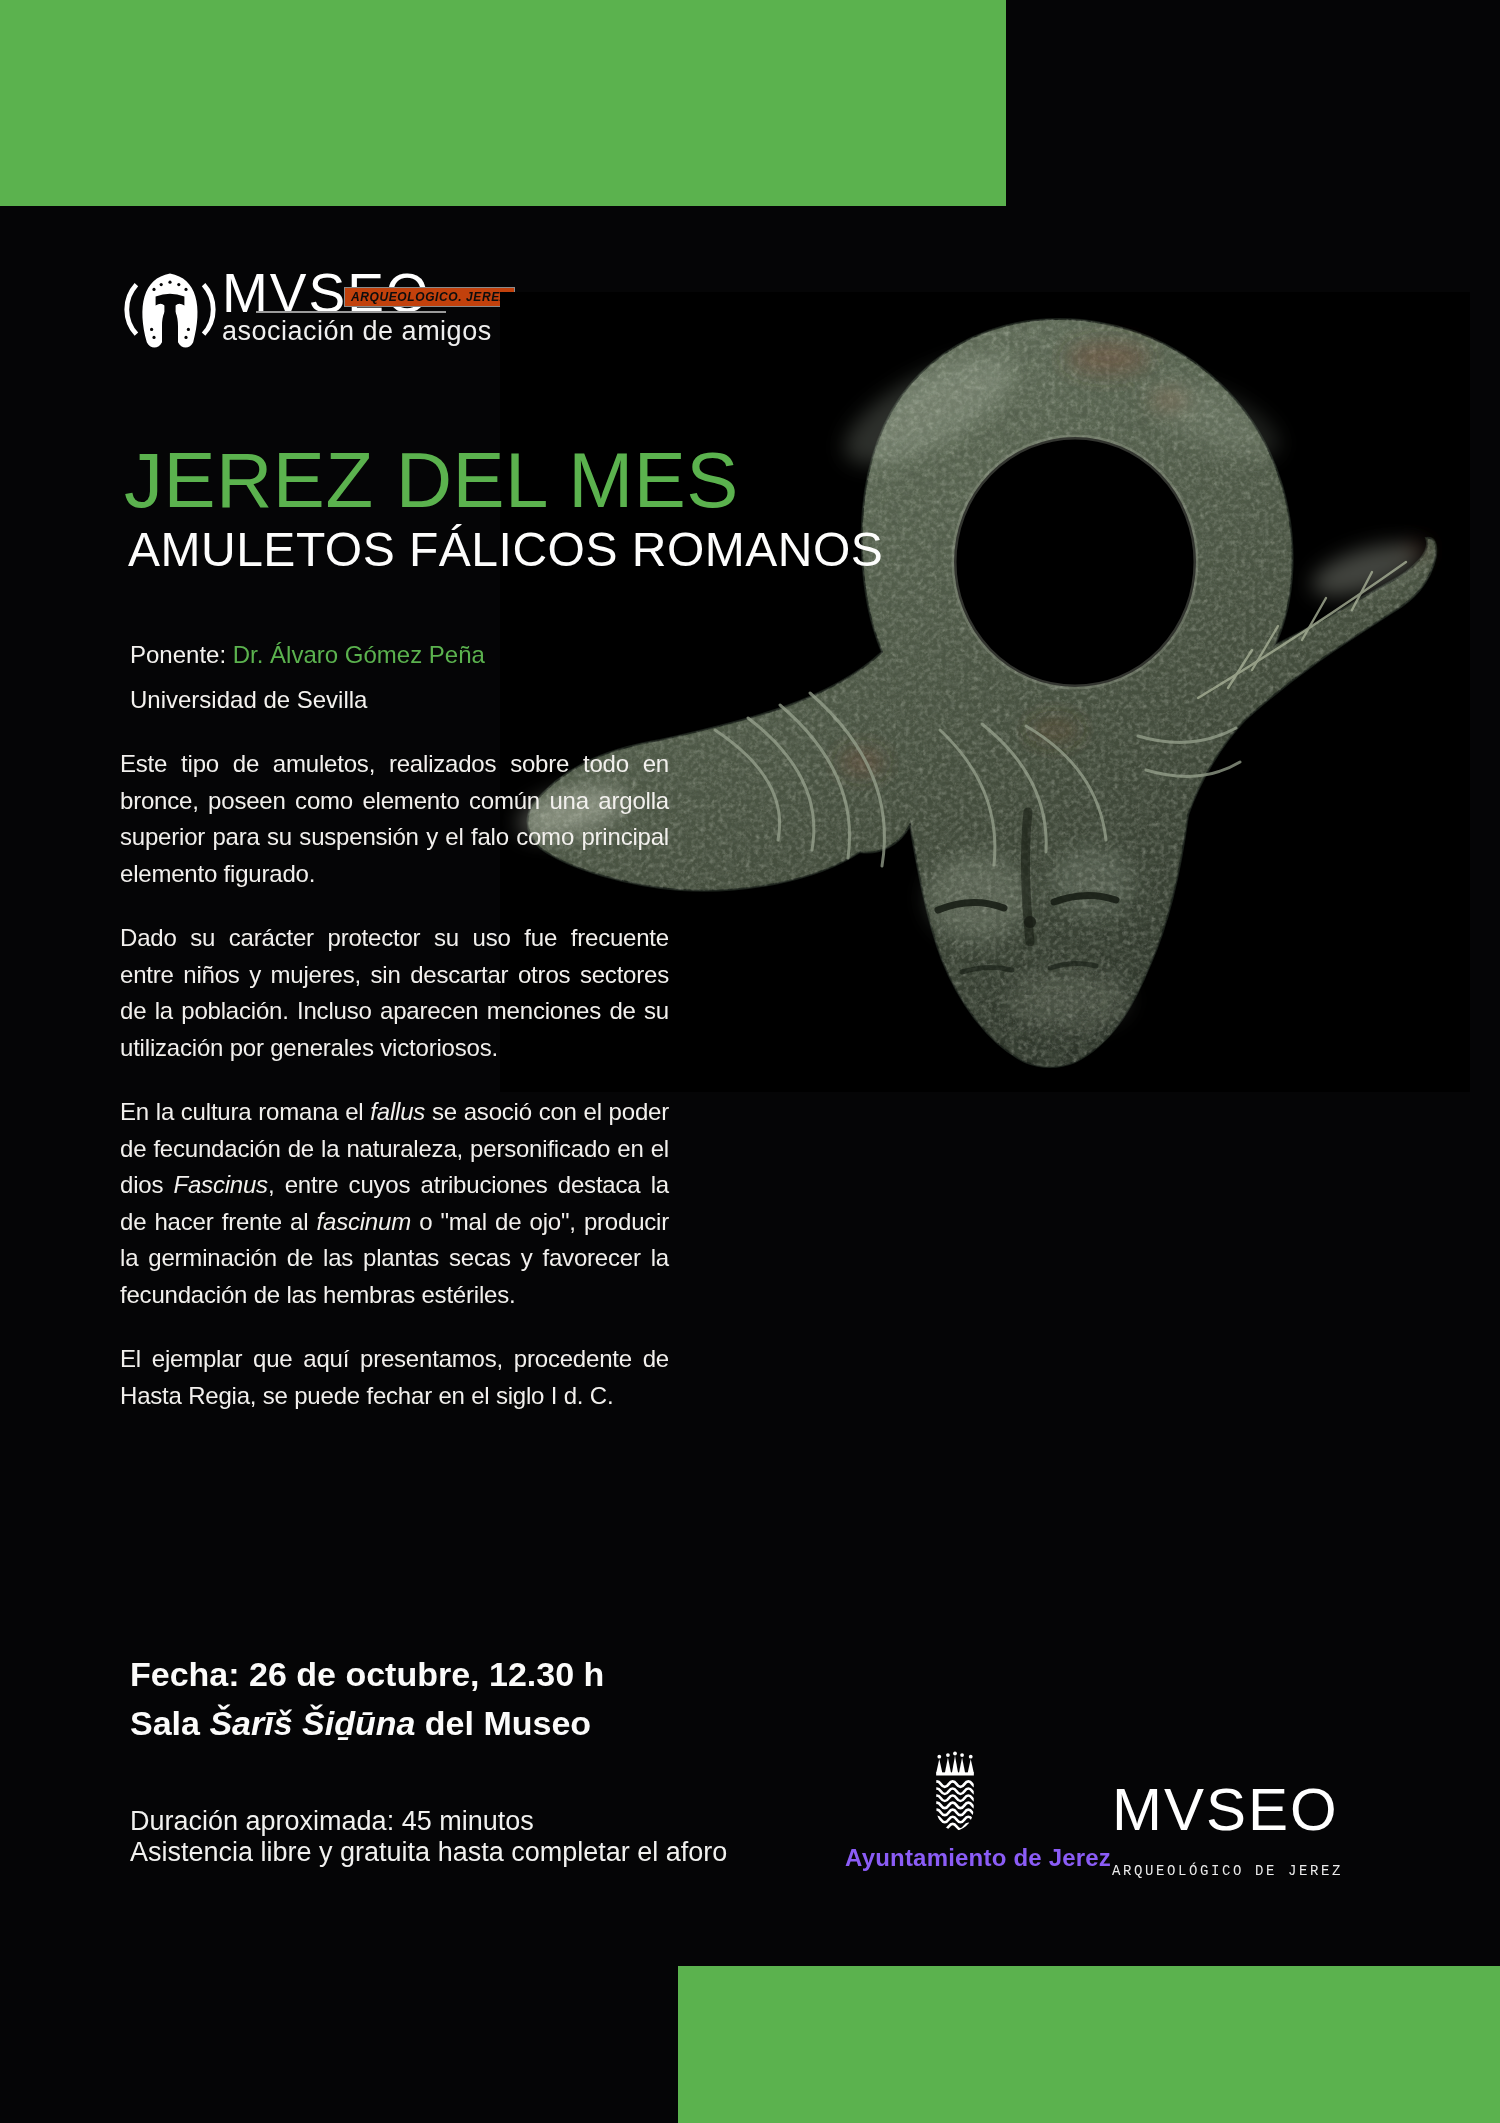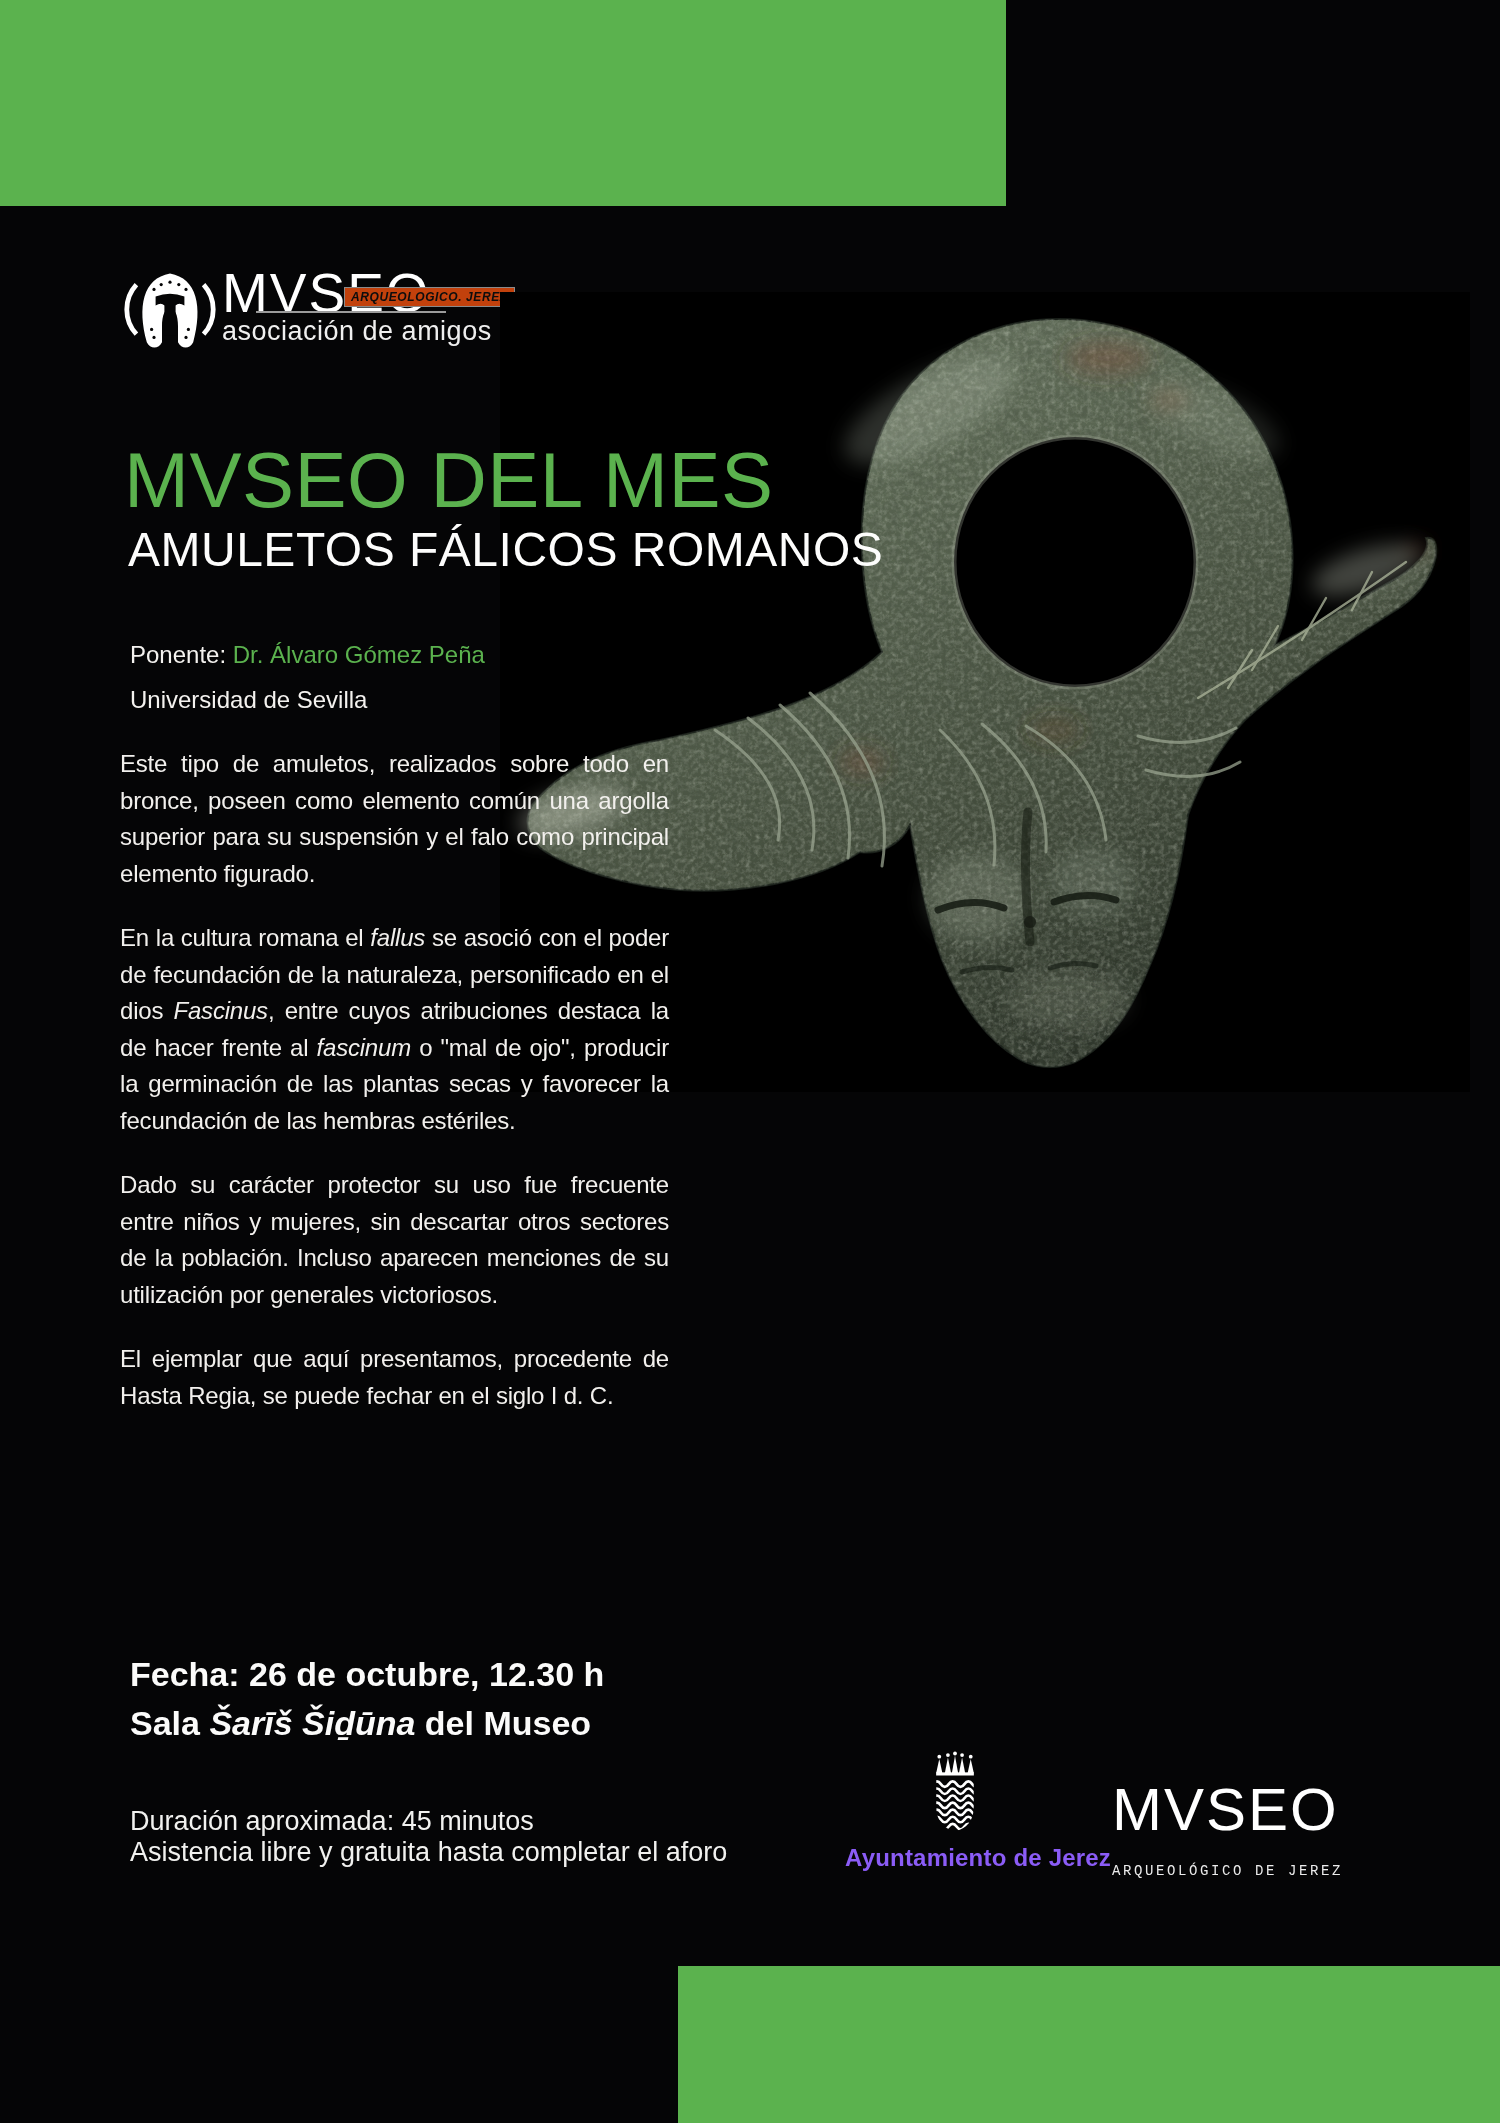--- a/index.html
+++ b/index.html
@@ -84,32 +84,32 @@
           <circle cx="88" cy="88" r="2"></circle>
         <circle cx="85" cy="98" r="2"></circle>
       </g>
     </svg>
     <div class="name">MVSEO</div>
     <div class="tagbox">ARQUEOLOGICO. JEREZ</div>
     <div class="rule"></div>
     <div class="assoc">asociación de amigos</div>
   </div>
 
-  <div class="title-main">MVSEO DEL MES</div>
+  <div class="title-main">JEREZ DEL MES</div>
   <div class="title-sub">AMULETOS FÁLICOS ROMANOS</div>
 
   <div class="speaker">
     <div><span>Ponente: </span><span class="green">Dr. Álvaro Gómez Peña</span></div>
     <div>Universidad de Sevilla</div>
   </div>
 
   <div class="body-text">
     <p><span>Este tipo de amuletos, realizados sobre todo en bronce, poseen como elemento común una argolla superior para su suspensión y el falo como principal elemento figurado.</span></p>
+    <p><span>Dado su carácter protector su uso fue frecuente entre niños y mujeres, sin descartar otros sectores de la población. Incluso aparecen menciones de su utilización por generales victoriosos.</span></p>
     <p><span>En la cultura romana el </span><i>fallus</i><span> se asoció con el poder de fecundación de la naturaleza, personificado en el dios </span><i>Fascinus</i><span>, entre cuyos atribuciones destaca la de hacer frente al </span><i>fascinum</i><span> o "mal de ojo", producir la germinación de las plantas secas y favorecer la fecundación de las hembras estériles.</span></p>
-    <p><span>Dado su carácter protector su uso fue frecuente entre niños y mujeres, sin descartar otros sectores de la población. Incluso aparecen menciones de su utilización por generales victoriosos.</span></p>
     <p><span>El ejemplar que aquí presentamos, procedente de Hasta Regia, se puede fechar en el siglo I d. C.</span></p>
   </div>
 
   <div class="photo">
     <svg viewBox="-10 -8 970 800" aria-hidden="true">
       <defs>
         <linearGradient id="bronze" x1="0" y1="0" x2="0.55" y2="1">
           <stop offset="0" stop-color="#77836f"></stop>
           <stop offset="0.35" stop-color="#5c6854"></stop>
           <stop offset="0.7" stop-color="#434c3c"></stop>

